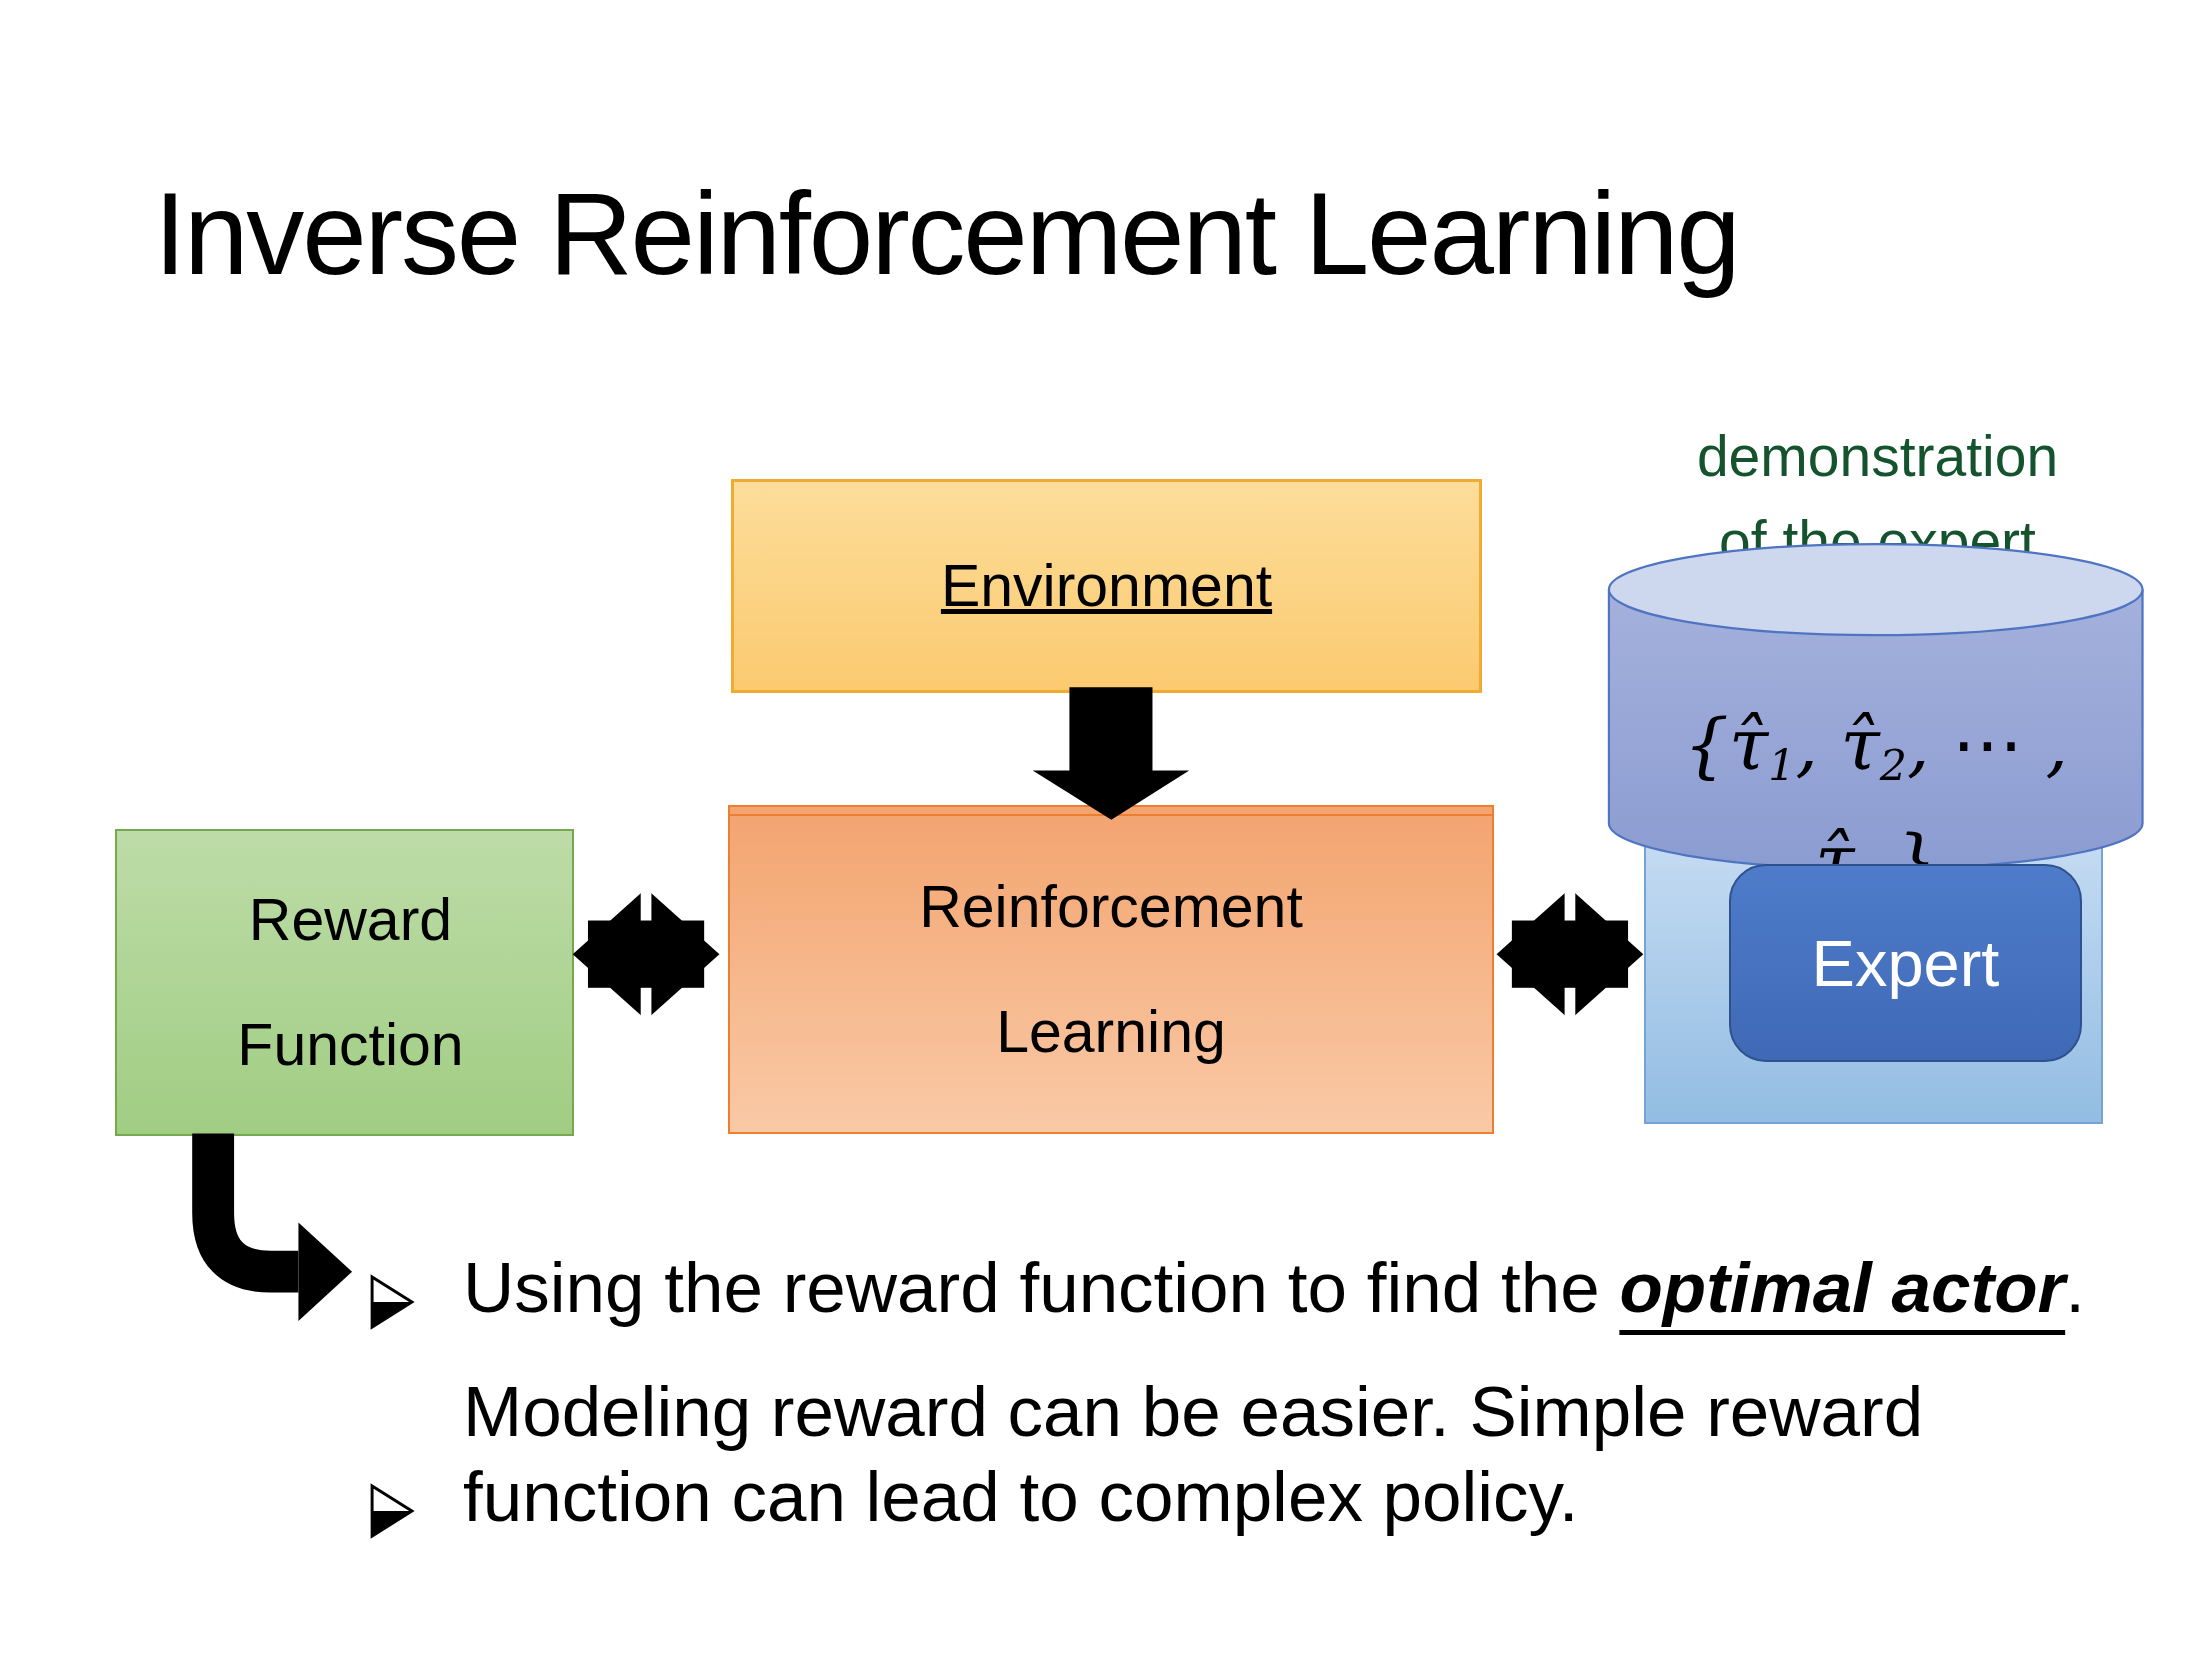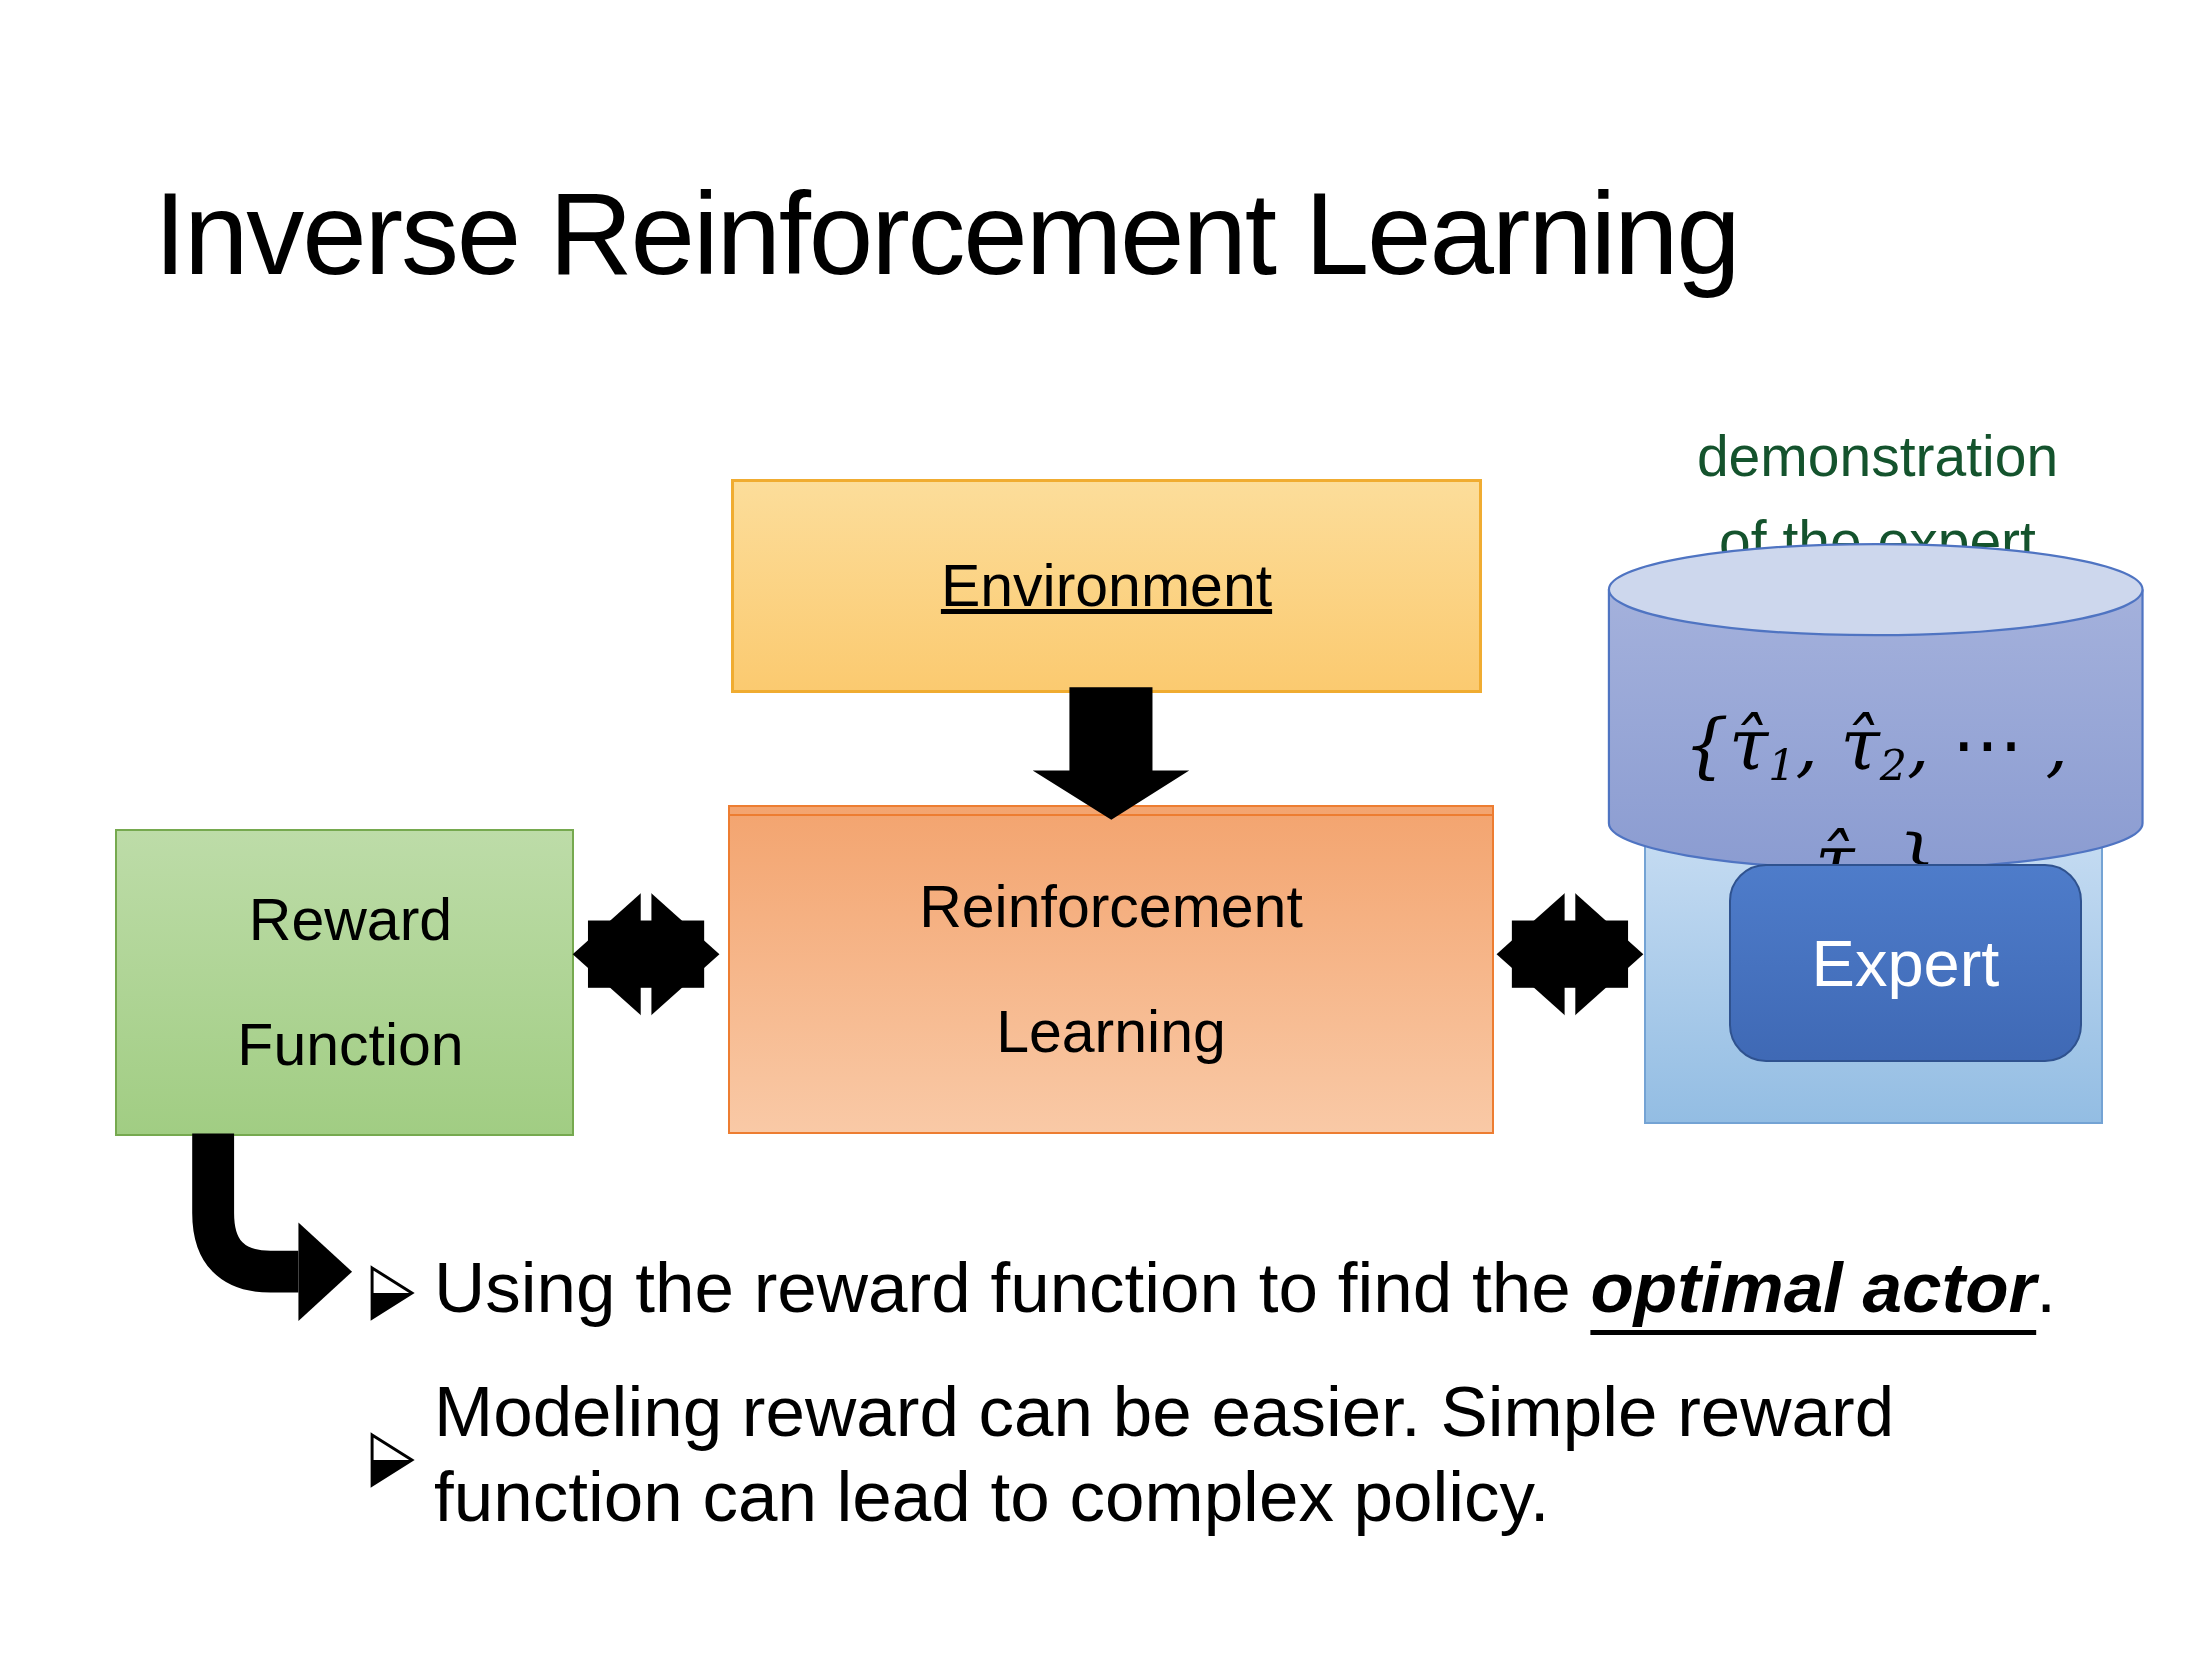--- a/index.html
+++ b/index.html
@@ -42,21 +42,21 @@
   .formula sub{font-size:0.6em;font-style:italic;vertical-align:-0.25em;}
 
   .expert-btn{position:absolute;left:1702px;top:864px;width:353px;height:198px;z-index:3;
               background:linear-gradient(180deg,#4e7cca 0%,#3f69b5 100%);
               border:2.9px solid #2f528f;border-radius:37px;box-sizing:border-box;
               display:flex;align-items:center;justify-content:center;
               color:#ffffff;font-size:65px;margin-left:27px;}
 
   .overlay{position:absolute;left:0;top:0;z-index:4;}
 
-  .bullet{position:absolute;display:flex;align-items:center;z-index:5;}
+  .bullet{position:absolute;display:flex;align-items:flex-end;z-index:5;gap:29px;}
   .bullet .glyph{flex:0 0 auto;margin-right:19px;}
   .bullet .text{font-size:71px;line-height:85px;color:#000;white-space:nowrap;}
   .b1{left:369px;top:1245px;}
   .b1 .glyph{margin-top:11.8px;}
   .b2{left:369px;top:1369px;}
   .b2 .glyph{margin-top:11.8px;}
   .em-phrase{font-weight:bold;font-style:italic;
              text-decoration:underline;text-decoration-thickness:5.1px;text-underline-offset:17.6px;}
   .b2 .text span{display:block;white-space:nowrap;}
 </style>

